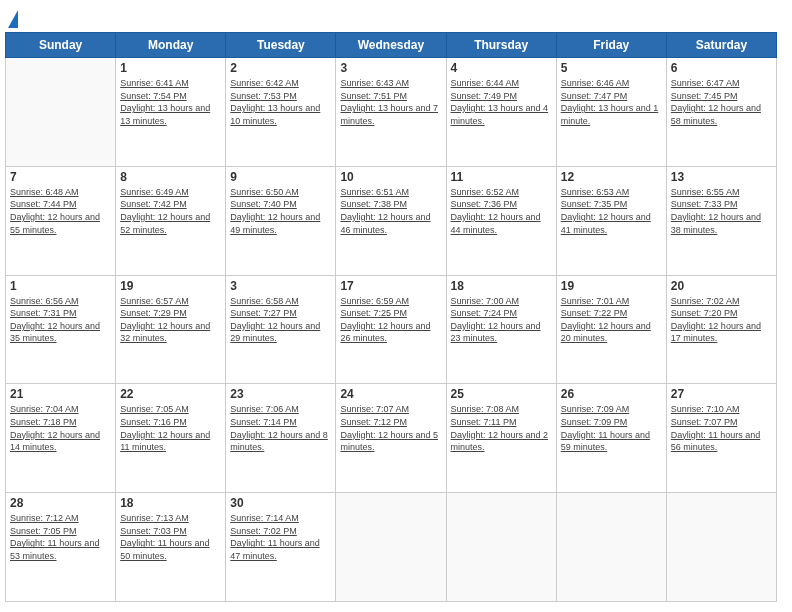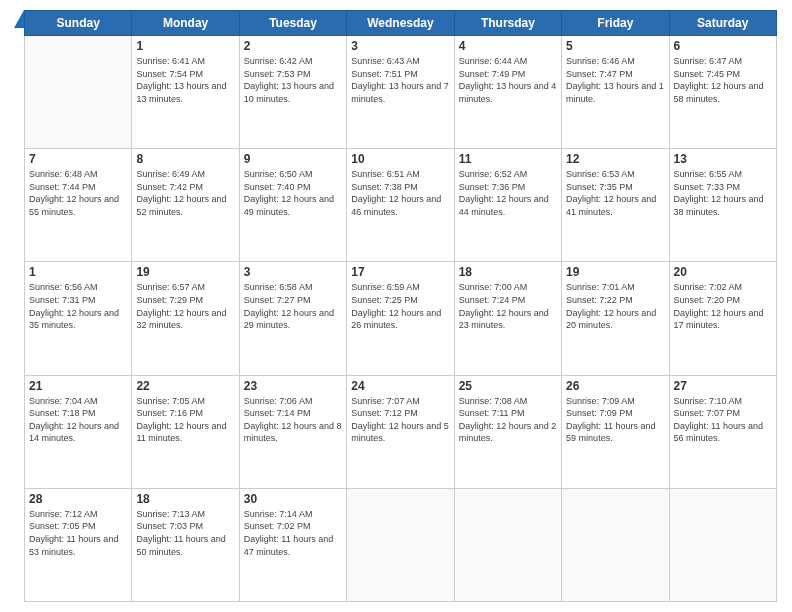--- a/index.html
+++ b/index.html
@@ -6,23 +6,23 @@
     body {
       width: 792px;
       height: 612px;
       font-family: Arial, sans-serif;
       background: #fff;
       overflow: hidden;
     }
     .page {
       width: 792px;
       height: 612px;
-      padding: 10px 15px 10px 11px;
-      display: flex;
-      flex-direction: row;
+      padding: 10px 15px 10px 5px;
+      display: flex;
+      flex-direction: column;
     }
     .header {
       display: flex;
       align-items: flex-start;
       justify-content: space-between;
       margin-bottom: 4px;
     }
     .logo {
       display: flex;
       flex-direction: column;
@@ -95,20 +95,21 @@
       font-size: 12px;
       font-weight: bold;
       color: #333;
       display: block;
       margin-bottom: 2px;
     }
     .day-detail {
       font-size: 9px;
       color: #444;
       line-height: 1.4;
+      text-decoration: underline;
     }
     .empty-cell {
       background: #f9f9f9;
     }
     table {
       width: 100%;
       border-collapse: collapse;
     }
   </style>
 </head>

